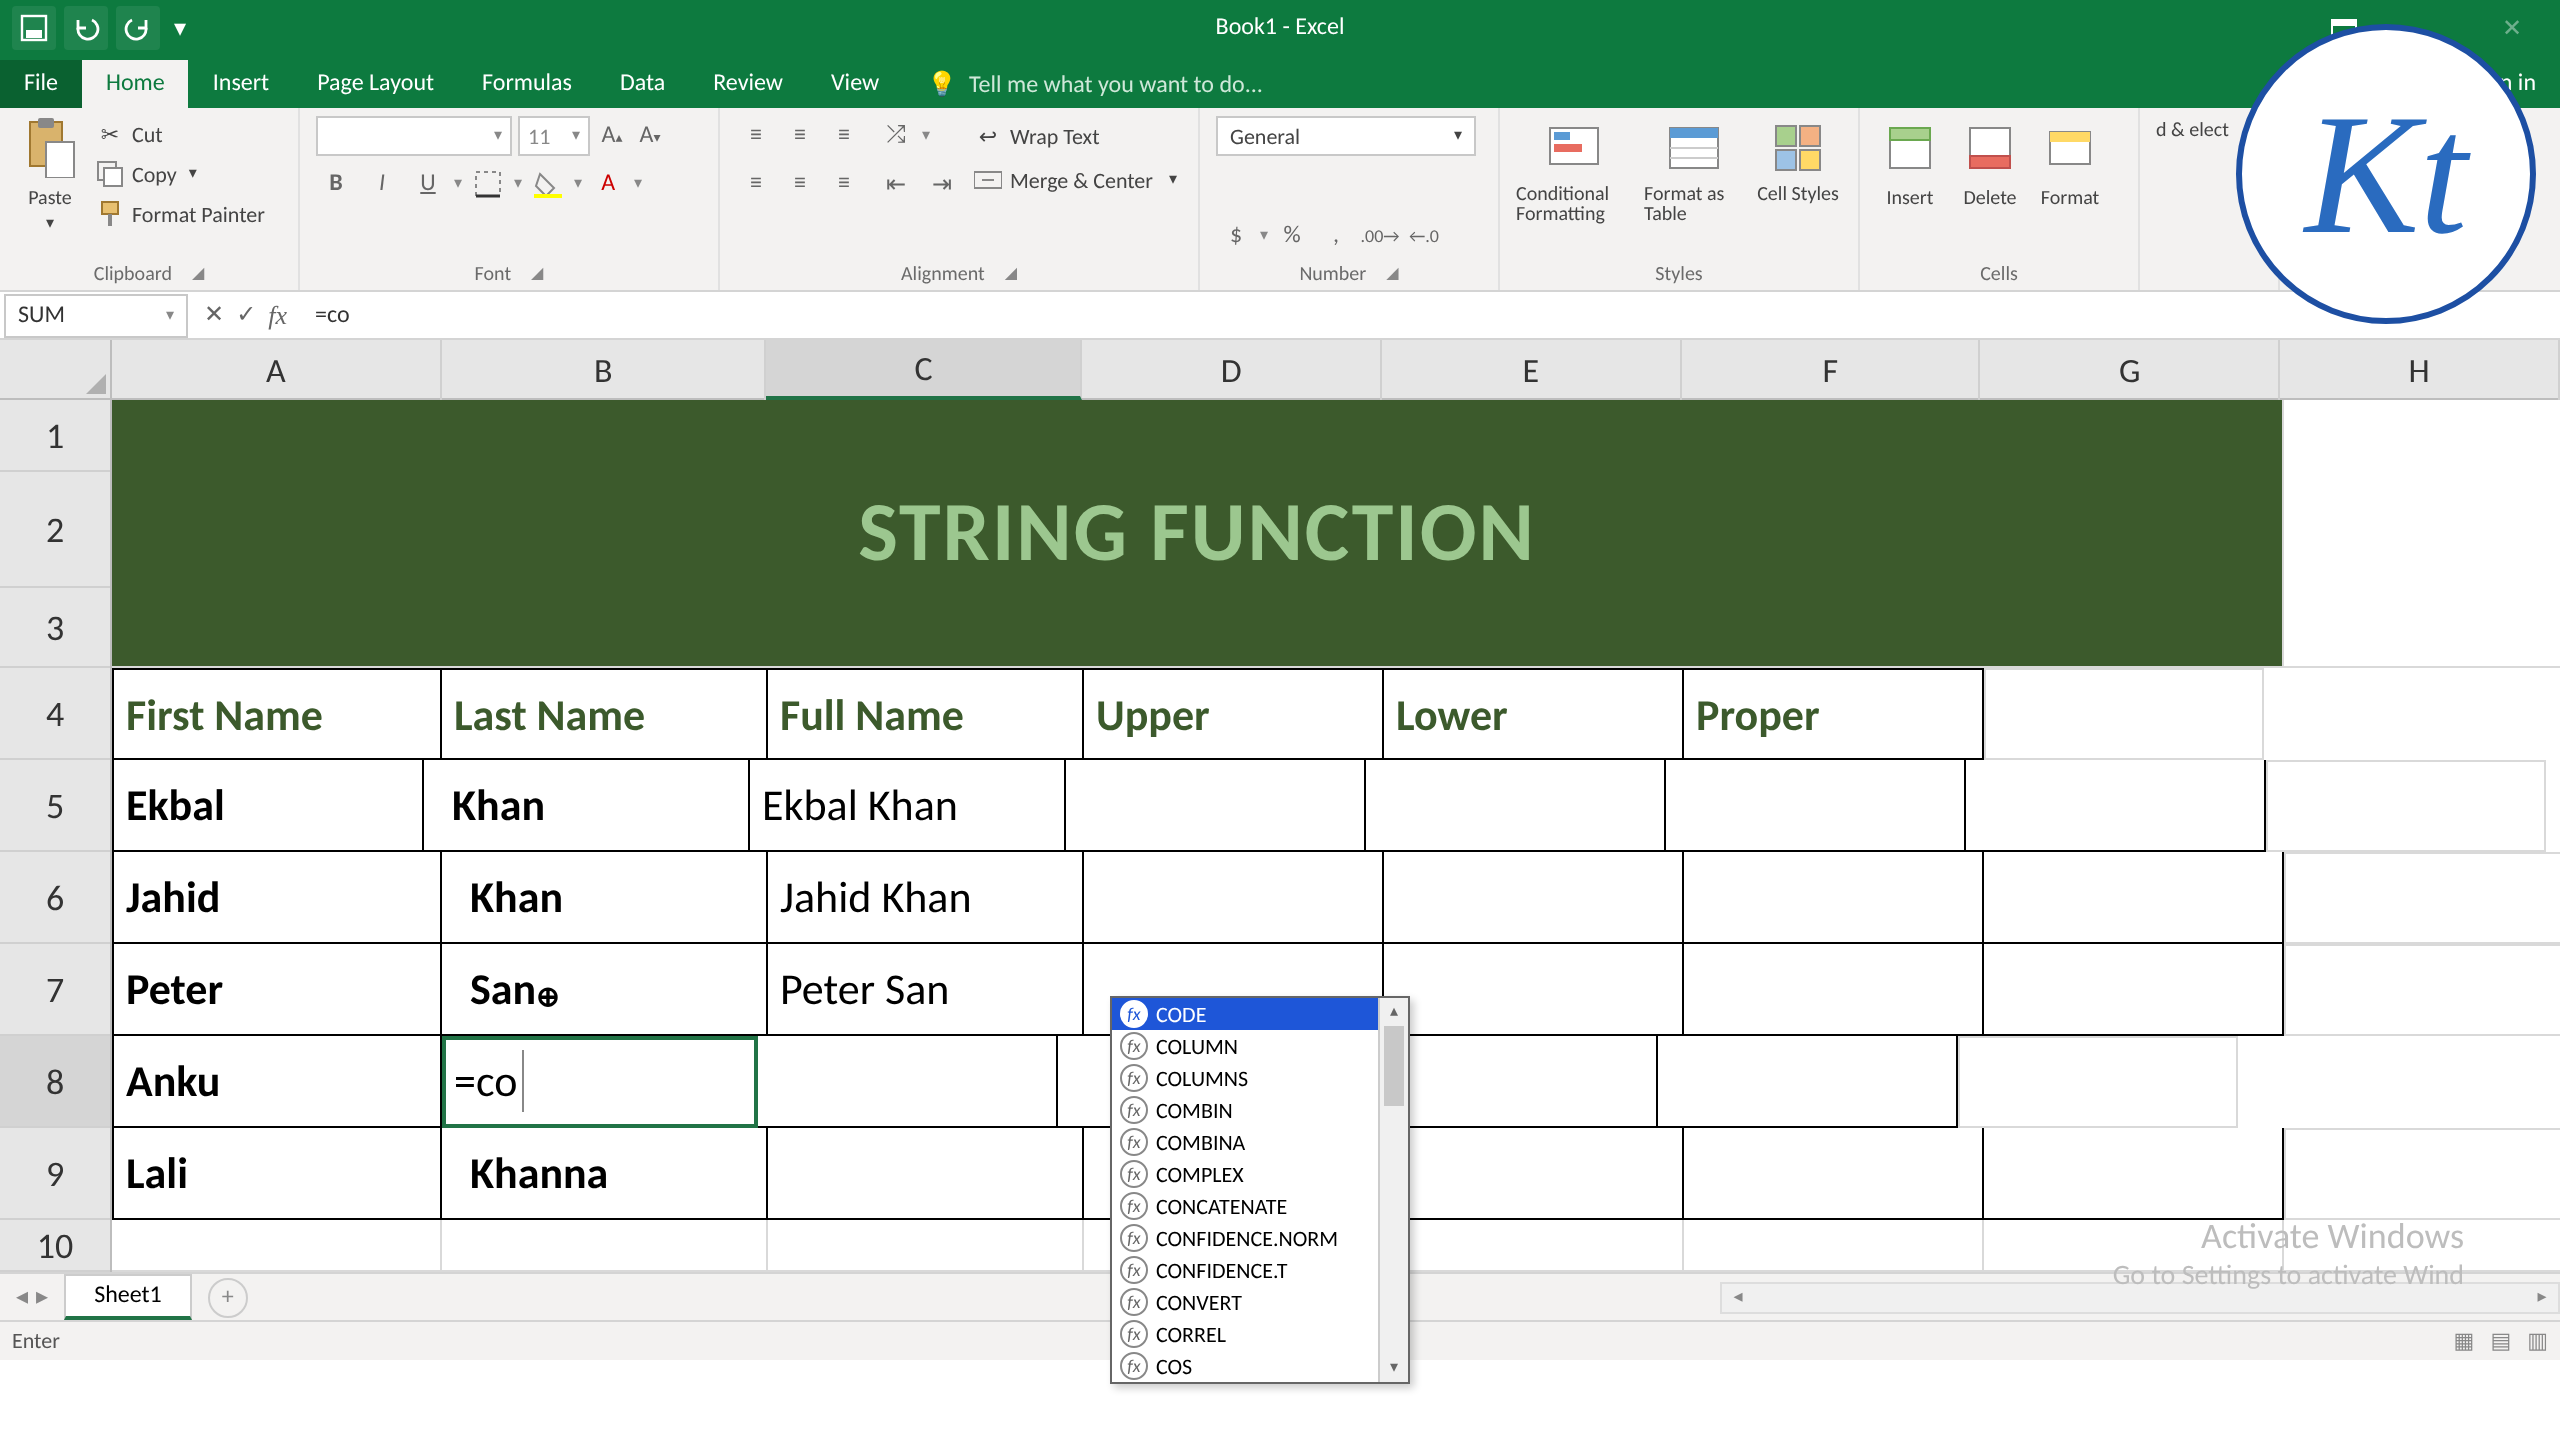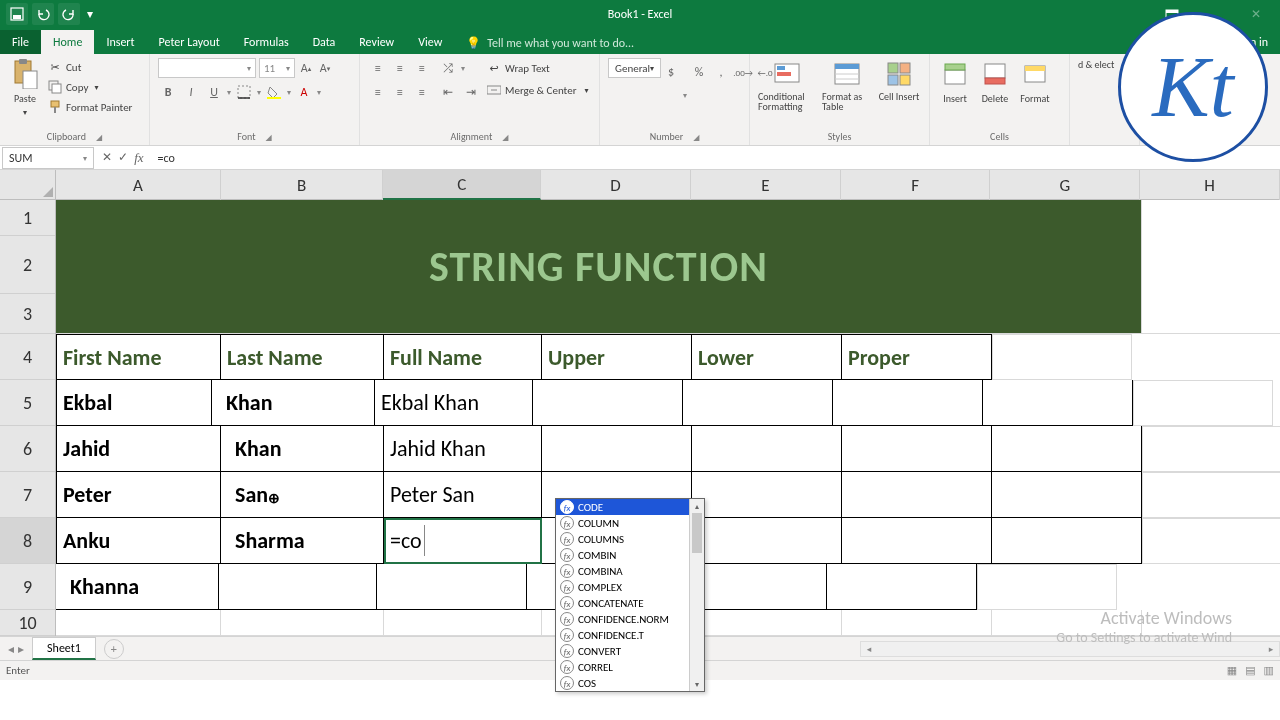--- a/index.html
+++ b/index.html
@@ -145,21 +145,21 @@
         </svg>
       </div>
     <div class="wbtn" style="opacity:0.4;">✕</div>
   </div>
 </div>
 
 <div class="tabs">
   <div class="tab file">File</div>
   <div class="tab active">Home</div>
   <div class="tab">Insert</div>
-  <div class="tab">Peter Layout</div>
+  <div class="tab">Page Layout</div>
   <div class="tab">Formulas</div>
   <div class="tab">Data</div>
   <div class="tab">Review</div>
   <div class="tab">View</div>
   <div class="tellme">
     <span>💡</span>
     <span>Tell me what you want to do...</span>
   </div>
   <div class="signin">Sign in</div>
 </div>
@@ -297,21 +297,21 @@
           </div>
       </div>
     </div>
     <div class="glabel">
         <span>Alignment</span>
         <span class="dcher">◢</span>
       </div>
   </div>
 
   <div class="group" style="width:150px;">
-    <div class="grow" style="flex-direction:row;">
+    <div class="grow" style="flex-direction:column;justify-content:space-between;">
       <div class="num-combo">
           <span>General</span>
           <span style="font-size:8px;">▾</span>
         </div>
       <div class="num-row2">
         <div class="fbtn">$</div>
           <span style="font-size:8px;color:#888;align-self:center;">▾</span>
         <div class="fbtn">%</div>
         <div class="fbtn">,</div>
         <div class="fbtn">
@@ -353,21 +353,21 @@
         </div>
       <div class="big-icon" style="width:42px;">
           <div class="svgbox">
             <svg width="28" height="28">
               <rect x="3" y="3" width="10" height="10" fill="#a8d08d" stroke="#888"></rect>
               <rect x="15" y="3" width="10" height="10" fill="#f4b183" stroke="#888"></rect>
               <rect x="3" y="15" width="10" height="10" fill="#9dc3e6" stroke="#888"></rect>
               <rect x="15" y="15" width="10" height="10" fill="#ffd966" stroke="#888"></rect>
             </svg>
           </div>
-          <span style="line-height:1;">Cell Insert</span>
+          <span style="line-height:1;">Cell Styles</span>
         </div>
     </div>
     <div class="glabel">
         <span>Styles</span>
       </div>
   </div>
 
   <div class="group" style="width:140px;">
     <div class="grow cells-row">
       <div class="big-icon">
@@ -487,31 +487,31 @@
         <div class="cell bold" style="width: 163px; height: 46px; padding-left: 14px;">San<span style="font-size:14px;position:relative;top:4px;">⊕</span></div>
         <div class="cell" style="width: 158px; height: 46px;">Peter San</div>
         <div class="cell" style="width: 150px; height: 46px;"></div>
         <div class="cell" style="width: 150px; height: 46px;"></div>
         <div class="cell" style="width: 150px; height: 46px;"></div>
         <div class="cell" style="width: 150px; height: 46px;"></div>
         <div class="cell" style="width: 140px; height: 46px; border: 1px solid rgb(217, 217, 217);"></div>
       </div>
       <div class="cellrow black-border-grid">
         <div class="cell bold" style="width: 165px; height: 46px; border-left: 1.5px solid rgb(0, 0, 0);">Anku</div>
-        <div class="cell bold" style="width: 163px; height: 46px; padding-left: 14px;">Sharma</div>
         <div class="cell editing-cell" style="width: 158px; height: 46px;">
           <div style="border-right: 1px solid rgb(136, 136, 136); height: 70%; display: flex; align-items: center; padding-right: 2px;">=co</div>
         </div>
         <div class="cell" style="width: 150px; height: 46px;"></div>
         <div class="cell" style="width: 150px; height: 46px;"></div>
         <div class="cell" style="width: 150px; height: 46px;"></div>
         <div class="cell" style="width: 150px; height: 46px;"></div>
         <div class="cell" style="width: 140px; height: 46px; border: 1px solid rgb(217, 217, 217);"></div>
       </div>
       <div class="cellrow black-border-grid">
+        <div class="cell bold" style="width: 165px; height: 46px; border-left: 1.5px solid rgb(0, 0, 0);">Lali</div>
         <div class="cell bold" style="width: 163px; height: 46px; padding-left: 14px;">Khanna</div>
         <div class="cell" style="width: 158px; height: 46px;"></div>
         <div class="cell" style="width: 150px; height: 46px;"></div>
         <div class="cell" style="width: 150px; height: 46px;"></div>
         <div class="cell" style="width: 150px; height: 46px;"></div>
         <div class="cell" style="width: 150px; height: 46px;"></div>
         <div class="cell" style="width: 140px; height: 46px; border: 1px solid rgb(217, 217, 217);"></div>
       </div>
       <div class="cellrow">
         <div class="cell" style="width: 165px; height: 26px;"></div>

